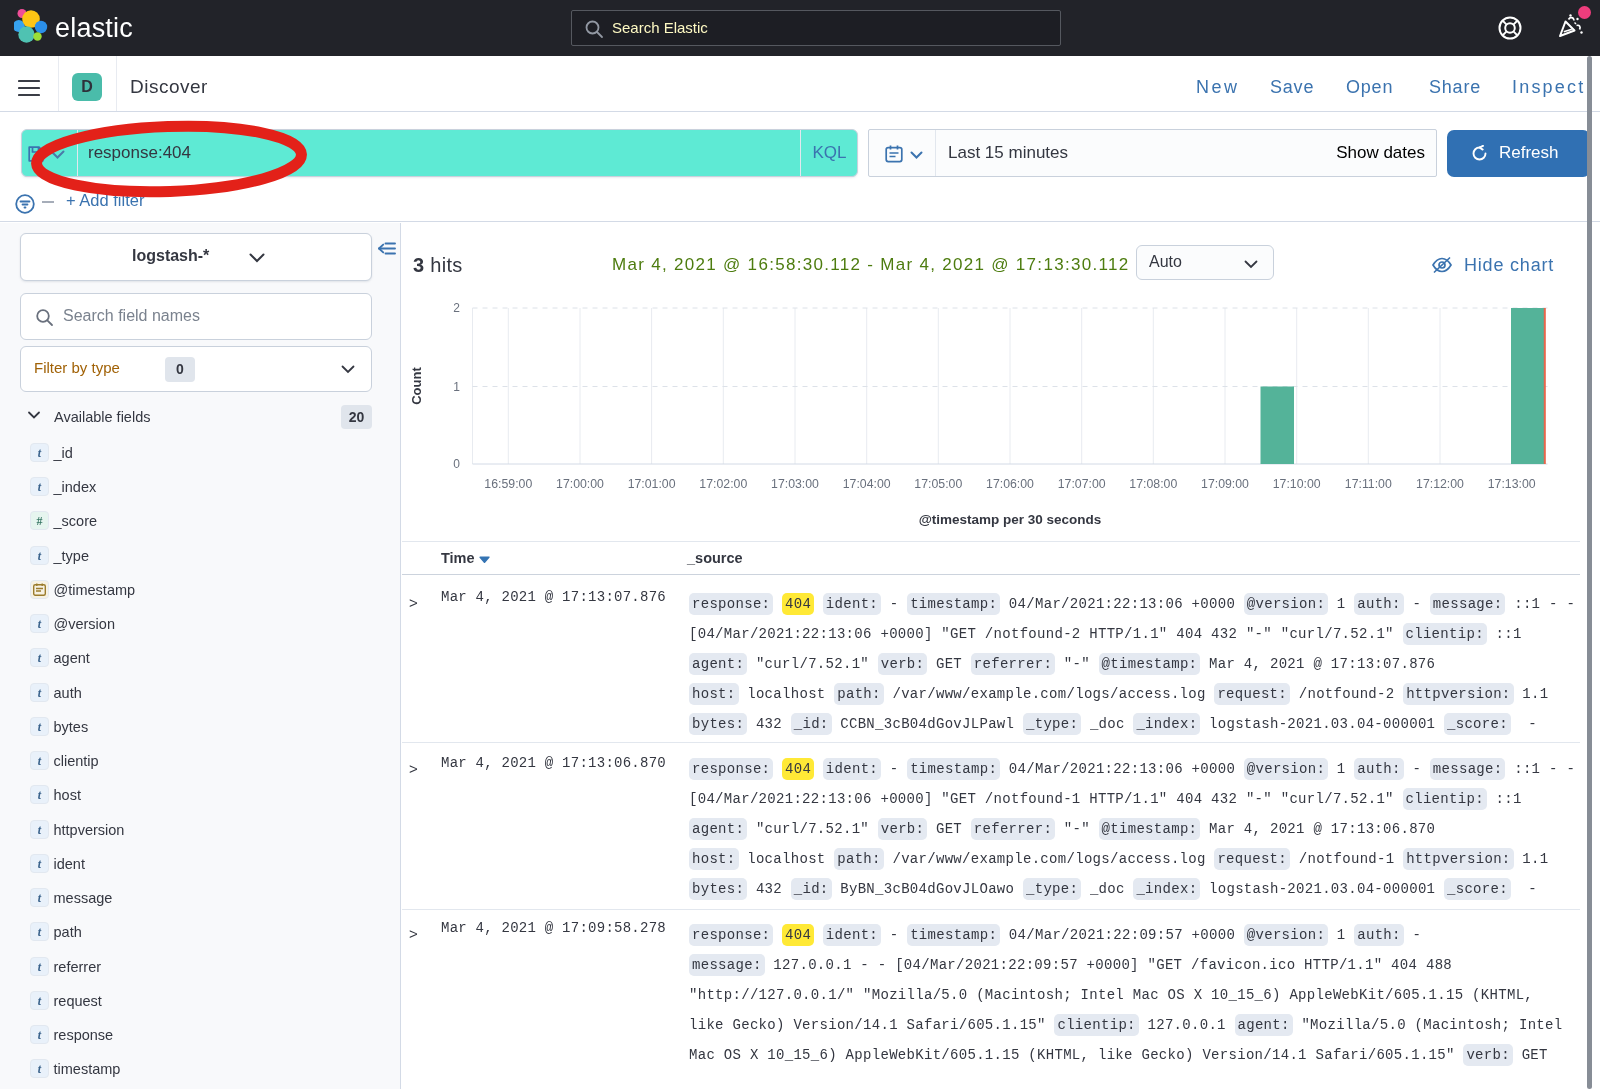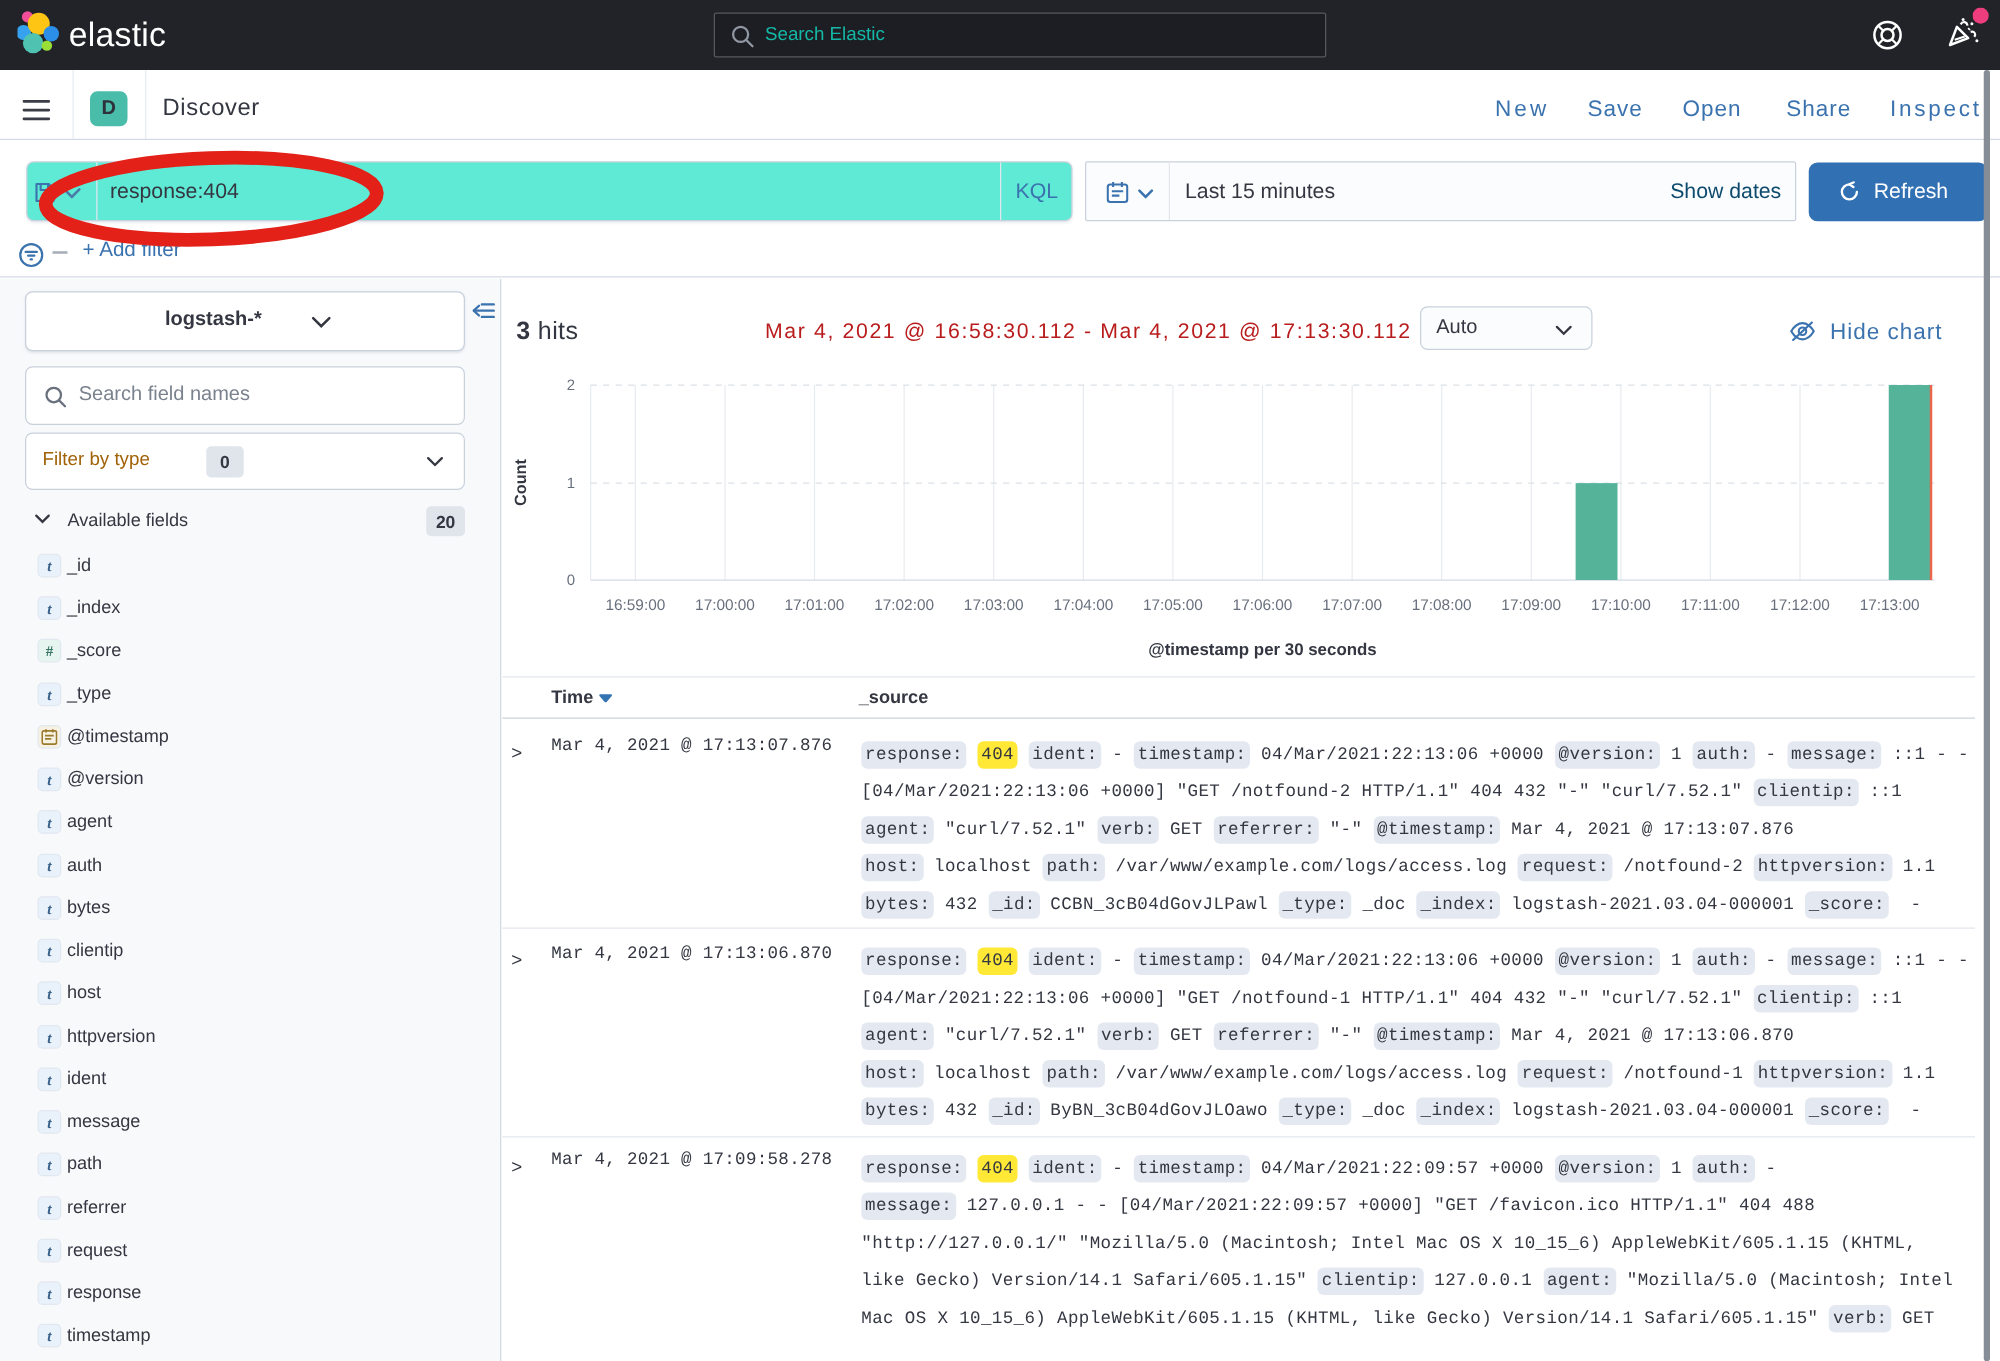--- a/index.html
+++ b/index.html
@@ -4,37 +4,37 @@
 <style>
   * { margin:0; padding:0; box-sizing:border-box; }
   html,body { width:1600px; height:1089px; overflow:hidden; }
   body { font-family:"Liberation Sans", sans-serif; background:#fff; color:#343741; }
   #page { position:relative; width:1600px; height:1089px; overflow:hidden; background:#fff; }
   .abs { position:absolute; }
   
   #topbar { position:absolute; left:0; top:0; width:1600px; height:56px; background:#222329; }
   #logotext { position:absolute; left:55px; top:13px; font-size:27px; color:#fff; font-weight:400; letter-spacing:0.2px; }
   #gsearch { position:absolute; left:571px; top:10px; width:490px; height:36px; border:1px solid #55585f; border-radius:2px; background:#1d1e24; }
-  #gsearch .ph { position:absolute; left:40px; top:8px; font-size:15px; color:#14b8a6; }
+  #gsearch .ph { position:absolute; left:40px; top:8px; font-size:15px; color:#fef9c3; }
   
   #navrow { position:absolute; left:0; top:56px; width:1600px; height:56px; background:#fff; border-bottom:1px solid #d3dae6; }
   #navdiv { position:absolute; left:116px; top:56px; width:1px; height:55px; background:#e8ebf1; }
   #dbadge { position:absolute; left:72px; top:73px; width:30px; height:28px; border-radius:6px; background:#4abcaa; color:#2e313a; font-size:16px; font-weight:700; text-align:center; line-height:28px; }
   #disc { position:absolute; left:130px; top:76px; font-size:19px; letter-spacing:0.5px; color:#343741; }
   .navlink { position:absolute; top:77px; font-size:18px; letter-spacing:0.8px; color:#3b73af; }
   
   #qsect { position:absolute; left:0; top:112px; width:1600px; height:110px; background:#fff; border-bottom:1px solid #d3dae6; }
   #qbar { position:absolute; left:21px; top:129px; width:837px; height:48px; background:#5eead4; border:1px solid #c9d1dc; border-radius:6px; box-shadow:0 1px 2px rgba(152,162,179,0.2); }
   #qbar .vdiv { position:absolute; top:0; width:1px; height:46px; background:#e2e7ee; }
   #qtext { position:absolute; left:66px; top:13px; font-size:17px; color:#343741; }
   #kql { position:absolute; left:778px; top:13px; width:59px; text-align:center; font-size:17px; color:#3b73af; }
   #dpick { position:absolute; left:868px; top:129px; width:569px; height:48px; background:#fbfcfd; border:1px solid #c9d1dc; border-radius:2px; }
   #dpick .vdiv { position:absolute; left:66px; top:0; width:1px; height:46px; background:#e2e7ee; }
   #dptext { position:absolute; left:79px; top:13px; font-size:17px; color:#343741; }
-  #showdates { position:absolute; right:11px; top:13px; font-size:17px; color:#0c4a6e; }
+  #showdates { position:absolute; right:11px; top:13px; font-size:17px; color:#000000; }
   #refresh { position:absolute; left:1447px; top:130px; width:143px; height:47px; background:#3070b3; border-radius:7px; color:#fff; font-size:16px; }
   #refresh span { position:absolute; left:52px; top:13px; font-size:17px; }
   #addfilter { position:absolute; left:66px; top:191px; font-size:16.5px; color:#3b73af; }
   #afdash { position:absolute; left:42px; top:201px; width:12px; height:2px; background:#a6adb9; }
   
   #sidebar { position:absolute; left:0; top:223px; width:401px; height:866px; background:#f8f9fb; border-right:1px solid #d3dae6; }
   .sbox { position:absolute; left:20px; width:352px; background:#fff; border:1px solid #c9d1dc; border-radius:6px; }
   #ipsel { top:10px; height:48px; box-shadow:0 1px 2px rgba(152,162,179,0.25); }
   #ipsel b { position:absolute; left:111px; top:13px; font-size:16px; }
   #fsearch { top:70px; height:47px; }
@@ -43,21 +43,21 @@
   #ftype .lab { position:absolute; left:13px; top:12px; font-size:15px; color:#a16207; }
   .gbadge { display:inline-block; background:#e0e5ec; border-radius:4px; font-size:14px; font-weight:700; color:#343741; text-align:center; }
   #ftype .gbadge { position:absolute; left:144px; top:10px; width:30px; height:25px; line-height:25px; }
   #avail { position:absolute; left:54px; top:186px; font-size:14.5px; font-weight:400; color:#343741; }
   #availb { position:absolute; left:341px; top:182px; width:31px; height:24px; line-height:24px; position:absolute; }
   .fitem { position:absolute; left:30px; height:20px; font-size:14.5px; color:#343741; white-space:nowrap; }
   .fbadge { display:inline-block; width:19px; height:19px; border-radius:4px; background:#e9f1fa; color:#38618a; text-align:center; font-size:12px; font-style:italic; font-weight:700; font-family:"Liberation Serif",serif; line-height:19px; vertical-align:middle; margin-right:4.5px; border:1px solid #e2e8f0; }
   .fname { vertical-align:middle; }
   
   #hits3 { position:absolute; left:413px; top:254px; font-size:20px; letter-spacing:0.3px; }
-  #trange { position:absolute; left:612px; top:255px; font-size:17px; letter-spacing:1.3px; color:#b91c1c; }
+  #trange { position:absolute; left:612px; top:255px; font-size:17px; letter-spacing:1.3px; color:#4d7c0f; }
   #autobox { position:absolute; left:1136px; top:245px; width:138px; height:35px; background:#fbfcfd; border:1px solid #c9d1dc; border-radius:6px; }
   #autobox span { position:absolute; left:12px; top:7px; font-size:16px; }
   #hidechart { position:absolute; left:1464px; top:255px; font-size:18px; letter-spacing:0.8px; color:#3b73af; }
   #xlabel { position:absolute; left:710px; top:512px; width:600px; text-align:center; font-size:13.5px; font-weight:700; color:#343741; }
   
   #thdr-top { position:absolute; left:402px; top:541px; width:1178px; height:1px; background:#e2e7ee; }
   #thdr-bot { position:absolute; left:402px; top:574px; width:1178px; height:1px; background:#ccd3dd; }
   .th { position:absolute; top:550px; font-size:14.5px; font-weight:700; color:#343741; }
   .rowdiv { position:absolute; left:402px; width:1178px; height:1px; background:#e2e7ee; }
   .doc { position:absolute; left:689px; width:900px; font-family:"Liberation Mono",monospace; font-size:14px; letter-spacing:0.3px; line-height:30px; color:#343741; white-space:pre; }

